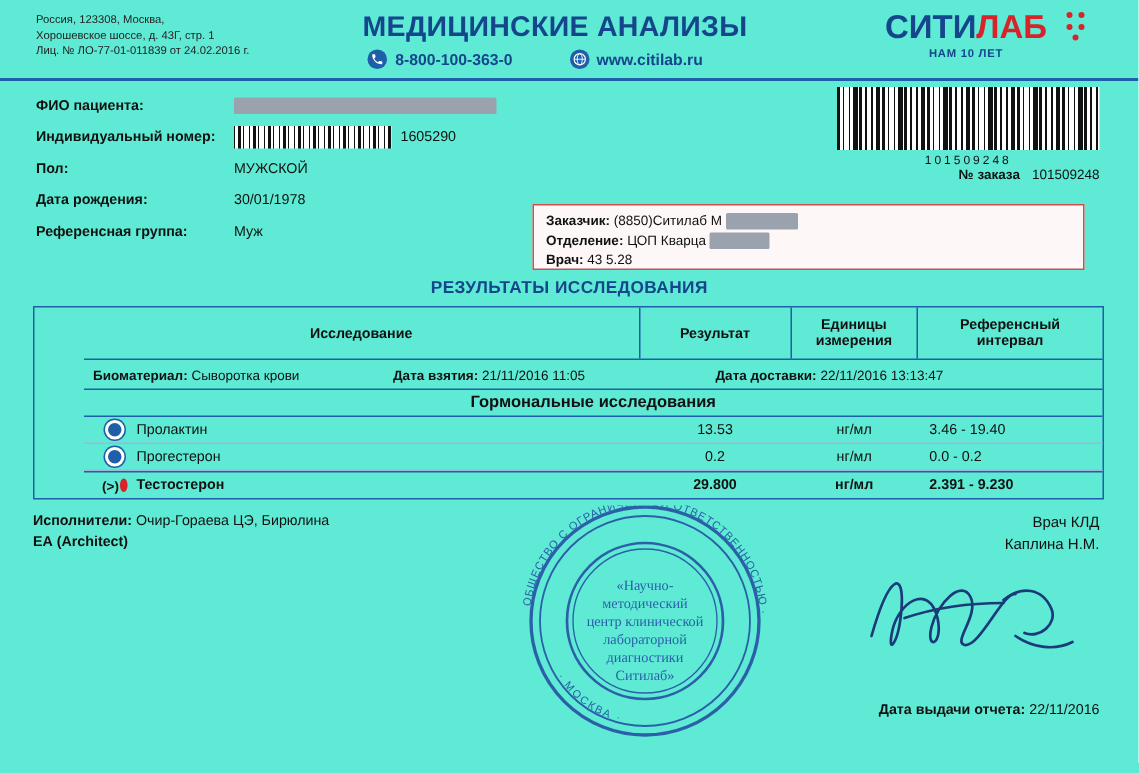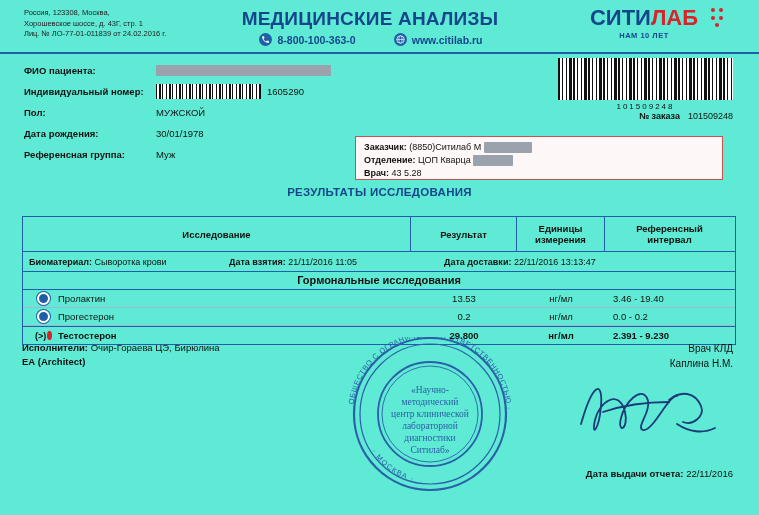--- a/index.html
+++ b/index.html
@@ -39,21 +39,21 @@
     left: 205px; top: 8px;
     width: 330px;
     text-align: center;
     font-size: 19px;
     font-weight: bold;
     letter-spacing: 0.2px;
     color: #15468c;
   }
   .contact-row {
     position: absolute;
-    left: 206px; top: 33px;
+    left: 192px; top: 33px;
     width: 330px;
     display: flex;
     justify-content: center;
     gap: 38px;
     align-items: center;
   }
   .contact {
     display: flex;
     align-items: center;
     gap: 5px;
@@ -207,25 +207,26 @@
     text-align: center;
     color: #15468c;
     font-weight: bold;
     font-size: 11.5px;
     letter-spacing: 0.3px;
   }
 
   
   .tbl {
     position: absolute;
-    left: 22px; top: 216px;
+    left: 22px; top: 204px;
     width: 714px;
     border: 1.5px solid #1f5fa8;
     box-sizing: border-box;
     font-size: 9.5px;
+    padding-left: 33px;
   }
   .thead {
     display: flex;
     border-bottom: 1.5px solid #1f5fa8;
     height: 34px;
     align-items: center;
   }
   .th {
     text-align: center;
     font-weight: bold;

